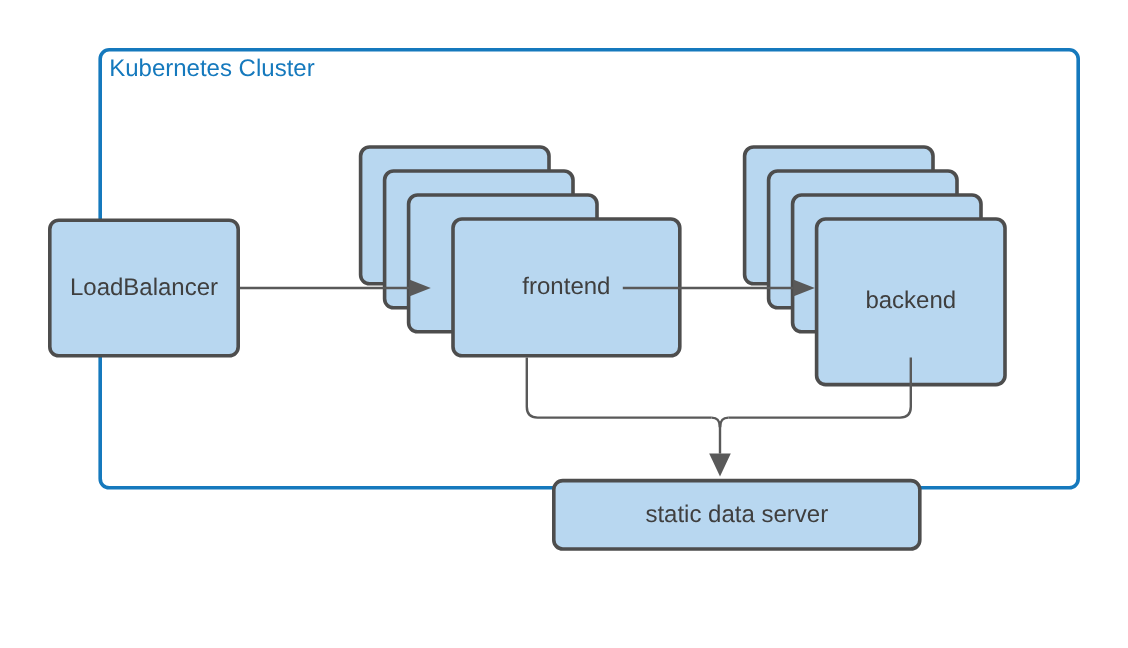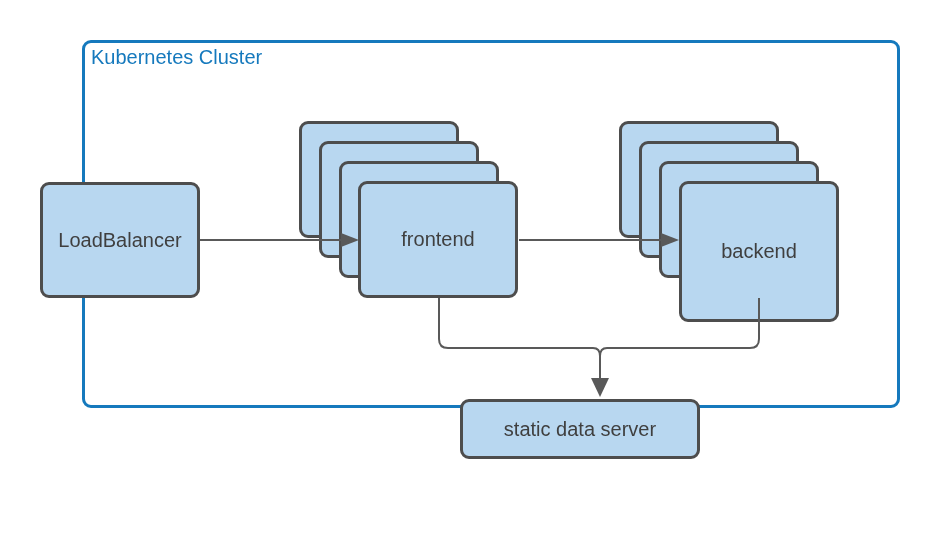--- a/index.html
+++ b/index.html
@@ -51,28 +51,28 @@
     font-size:20px;
     color:var(--node-text);
     white-space:nowrap;
   }
   
   .lb{left:40px;top:182px;width:160px;height:116px;text-align:right;}
   
   .f1{left:299px;top:121px;width:160px;height:117px;}
   .f2{left:319px;top:141px;width:160px;height:117px;}
   .f3{left:339px;top:161px;width:160px;height:117px;}
-  .ffront{left:358px;top:181px;width:160px;height:117px;}
+  .ffront{left:376px;top:181px;width:192px;height:117px;}
   
   .b1{left:619px;top:121px;width:160px;height:117px;}
   .b2{left:639px;top:141px;width:160px;height:117px;}
   .b3{left:659px;top:161px;width:160px;height:117px;}
   .bfront{left:679px;top:181px;width:160px;height:141px;}
   
-  .sds{left:460px;top:399px;width:240px;height:60px;}
+  .sds{left:460px;top:399px;width:308px;height:60px;}
   .connectors{
     position:absolute;
     left:0;top:0;width:940px;height:540px;
     pointer-events:none;
     z-index:5;
   }
 </style>
 </head>
 <body>
 

